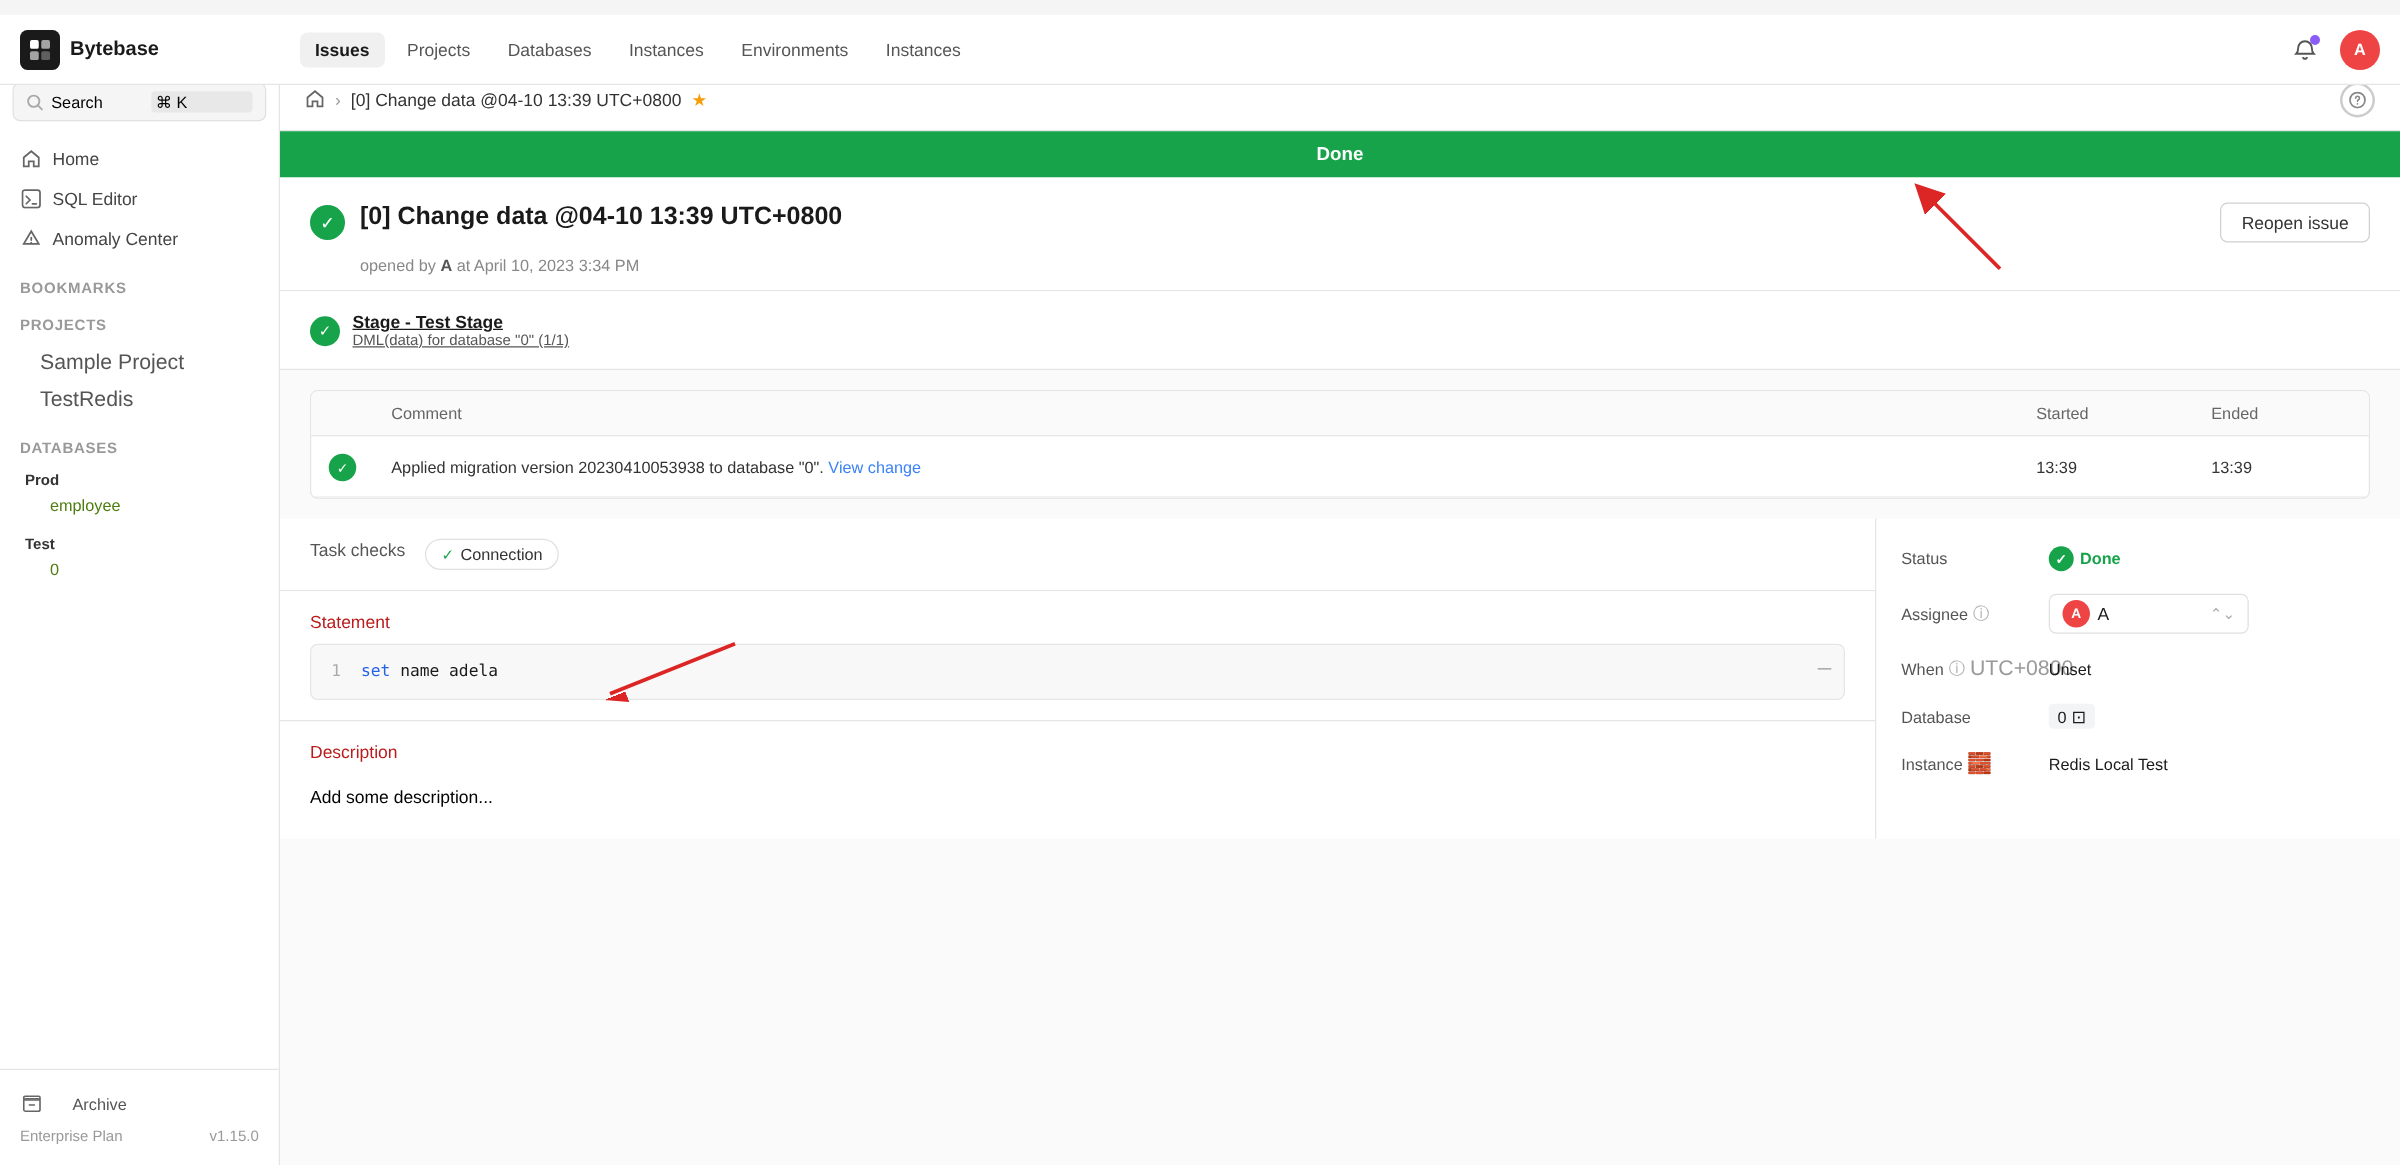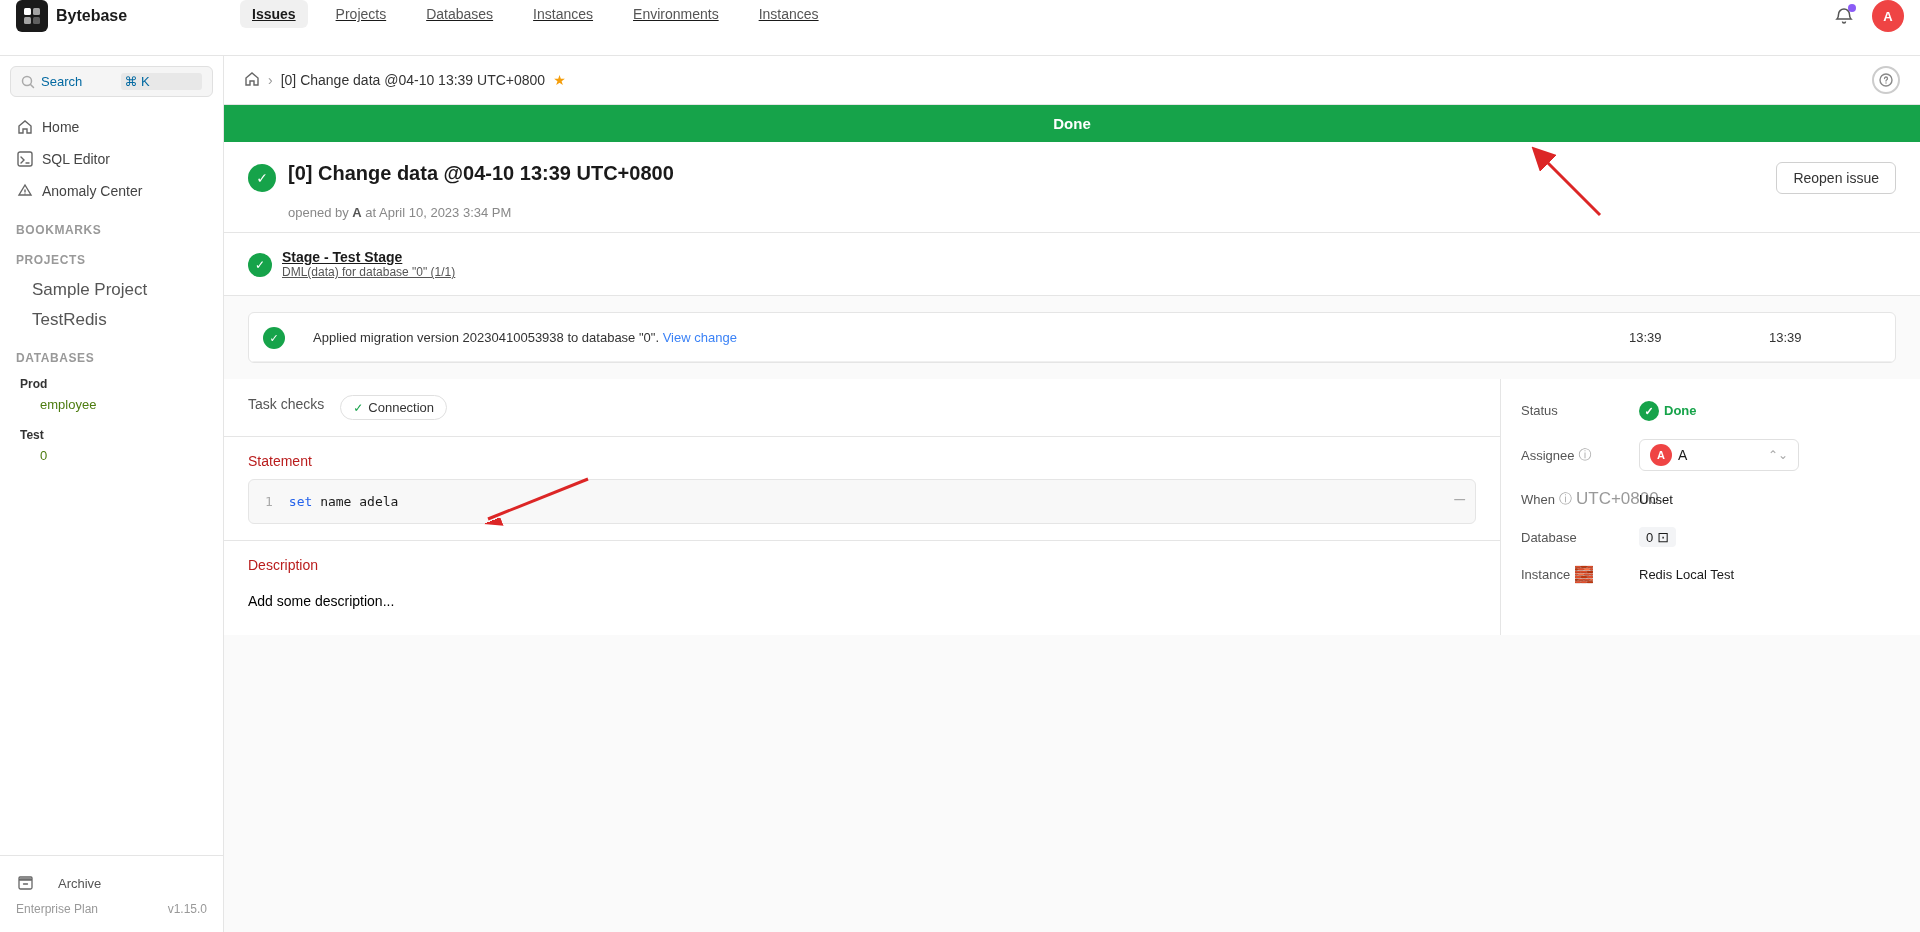--- a/index.html
+++ b/index.html
@@ -1,36 +1,36 @@
 <!DOCTYPE html>
 <html><head>
   <meta charset="utf-8">
   <style>
     * { box-sizing: border-box; margin: 0; padding: 0; }
     body { font-family: -apple-system, BlinkMacSystemFont, 'Segoe UI', sans-serif; font-size: 14px; color: #1a1a1a; background: #f5f5f5; display: flex; flex-direction: column; height: 932px; overflow: hidden; }
 
     
-    .topnav { background: #fff; border-bottom: 1px solid #e5e5e5; height: 56px; display: flex; align-items: flex-start; padding: 0 16px; gap: 4px; position: fixed; top: 0; left: 0; right: 0; z-index: 100; }
+    .topnav { background: #fff; border-bottom: 1px solid #e5e5e5; height: 56px; display: flex; align-items: center; padding: 0 16px; gap: 4px; position: fixed; top: 12px; left: 0; right: 0; z-index: 100; }
     .logo { display: flex; align-items: center; gap: 8px; width: 220px; font-weight: 700; font-size: 16px; }
     .logo-icon { width: 32px; height: 32px; background: #1a1a1a; border-radius: 6px; display: flex; align-items: center; justify-content: center; color: white; font-size: 14px; font-weight: bold; }
-    .nav-items { display: flex; align-items: center; gap: 16px; flex: 1; text-decoration: underline; }
+    .nav-items { display: flex; align-items: center; gap: 6px; flex: 1; }
     .nav-item { padding: 6px 12px; border-radius: 6px; cursor: pointer; font-size: 14px; color: #555; }
     .nav-item.active { color: #1a1a1a; font-weight: 600; background: #f0f0f0; }
     .nav-right { display: flex; align-items: center; gap: 12px; }
     .notif-btn { width: 32px; height: 32px; border-radius: 50%; display: flex; align-items: center; justify-content: center; cursor: pointer; position: relative; color: #555; }
     .notif-dot { width: 8px; height: 8px; background: #8b5cf6; border-radius: 50%; position: absolute; top: 4px; right: 4px; }
     .avatar { width: 32px; height: 32px; border-radius: 50%; background: #ef4444; color: white; display: flex; align-items: center; justify-content: center; font-weight: 600; font-size: 13px; cursor: pointer; }
 
     
     .layout { display: flex; margin-top: 56px; height: calc(932px - 56px); }
 
     
     .sidebar { width: 224px; background: #fff; border-right: 1px solid #e5e5e5; display: flex; flex-direction: column; flex-shrink: 0; overflow-y: auto; }
     .search-box { margin: 10px; display: flex; align-items: center; gap: 6px; background: #f5f5f5; border: 1px solid #e0e0e0; border-radius: 6px; padding: 6px 10px; cursor: pointer; }
-    .search-box span { color: #0369a1; font-size: 13px; flex: 1; }
+    .search-box span { color: #000000; font-size: 13px; flex: 1; }
     .search-kbd { font-size: 11px; color: #aaa; background: #e8e8e8; padding: 1px 4px; border-radius: 3px; }
     .sidebar-nav { padding: 4px 8px; }
     .sidebar-item { display: flex; align-items: center; gap: 8px; padding: 7px 8px; border-radius: 6px; cursor: pointer; color: #444; font-size: 14px; }
     .sidebar-icon { width: 18px; height: 18px; display: flex; align-items: center; justify-content: center; color: #666; font-size: 15px; }
     .sidebar-section { padding: 12px 16px 4px; font-size: 12px; color: #999; font-weight: 600; text-transform: uppercase; letter-spacing: 0.05em; }
     .sidebar-sub-item { display: flex; align-items: center; gap: 8px; padding: 5px 8px 5px 24px; border-radius: 6px; cursor: pointer; color: #555; font-size: 17px; }
     .sidebar-db-group { padding: 4px 8px; }
     .db-group-label { padding: 4px 8px 2px 12px; font-size: 12px; font-weight: 700; color: #333; }
     .db-sub { padding: 4px 8px 4px 32px; font-size: 13px; color: #4d7c0f; cursor: pointer; border-radius: 6px; }
     .sidebar-bottom { margin-top: auto; padding: 12px 16px; border-top: 1px solid #e5e5e5; }
@@ -269,20 +269,26 @@
       <div class="stage-header">
         <div class="green-check" style="width:24px;height:24px;font-size:12px">✓</div>
         <div>
           <div class="stage-title">Stage - Test Stage</div>
           <div class="stage-subtitle">DML(data) for database "0" (1/1)</div>
         </div>
       </div>
     </div>
 
     <div class="migration-table">
+      <div class="table-header">
+        <div class="th"></div>
+        <div class="th">Comment</div>
+        <div class="th">Started</div>
+        <div class="th">Ended</div>
+      </div>
       <div class="table-row-item">
         <div class="td">
           <div class="green-check" style="width:22px;height:22px;font-size:11px">✓</div>
         </div>
         <div class="td">
           <span>Applied migration version 20230410053938 to database "0".</span>
           <a class="view-change-link"> <span>View change</span></a>
         </div>
         <div class="td">13:39</div>
         <div class="td">13:39</div>

